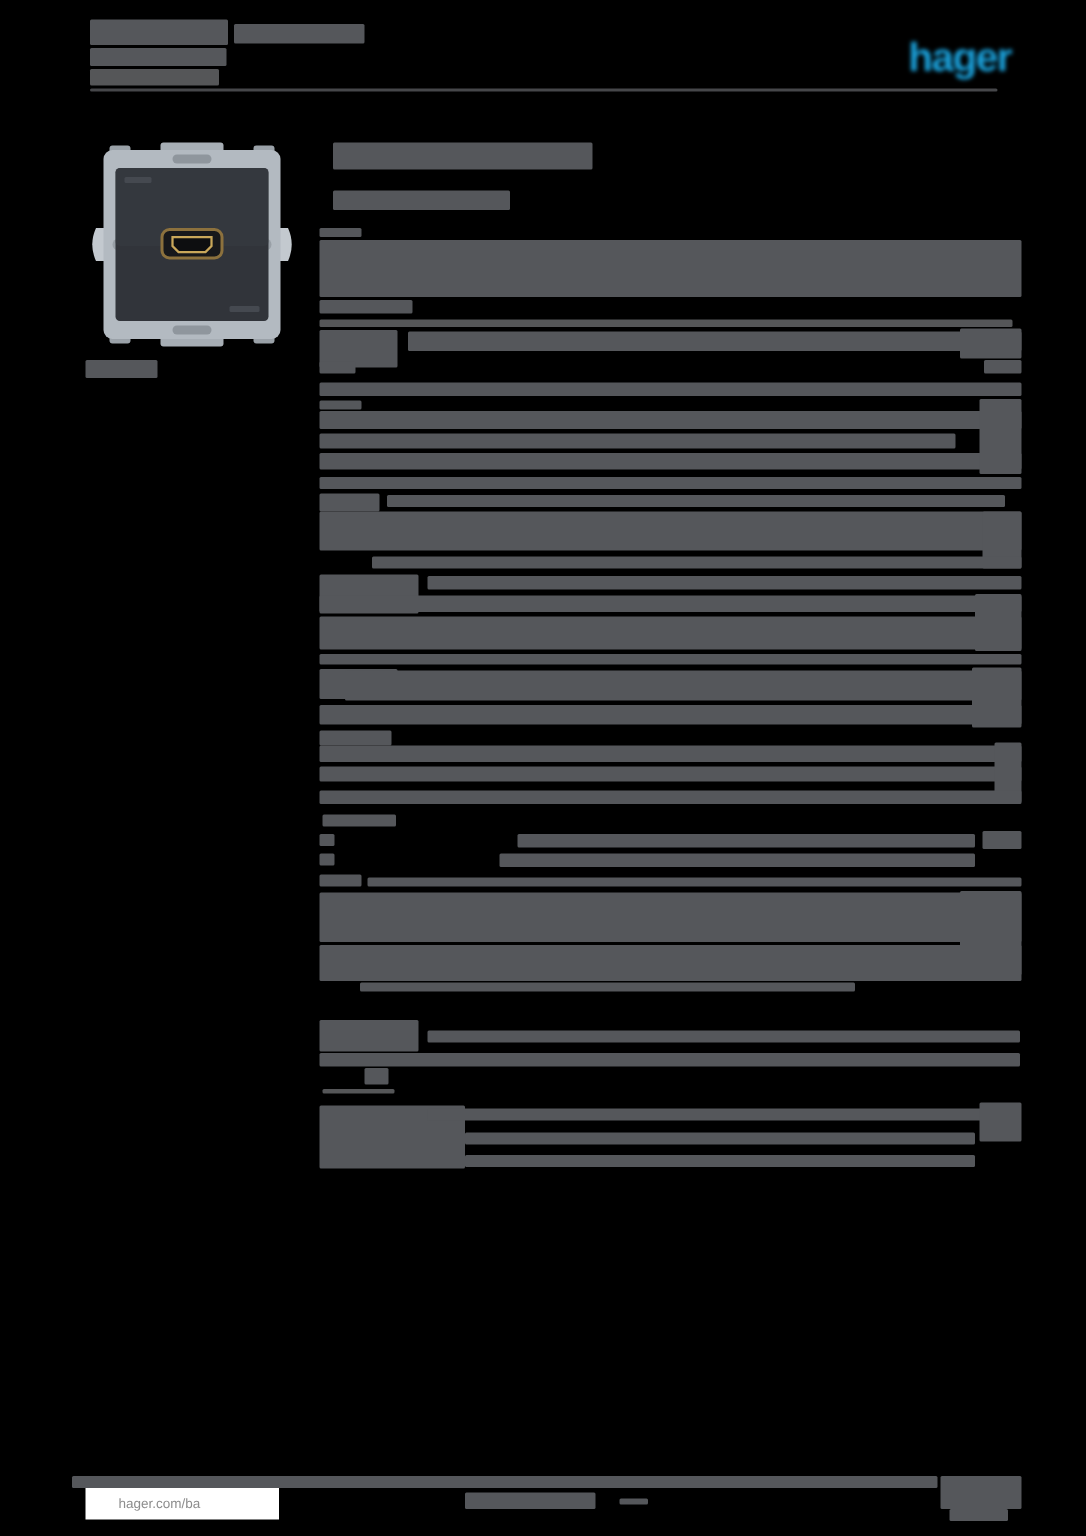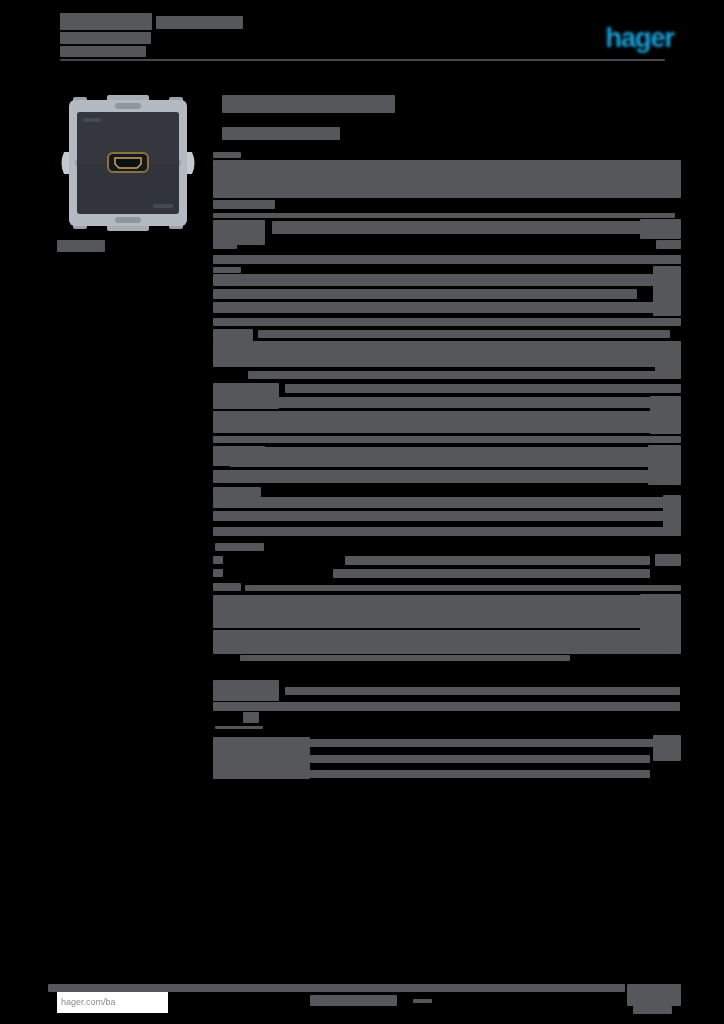--- a/index.html
+++ b/index.html
@@ -34,20 +34,21 @@
   
   .photo{
     position:absolute;
     left:57px;top:92px;width:142px;height:142px;
   }
   
   .footer-link-box{
     position:absolute;
     left:57px;top:992px;width:111px;height:21px;
     background:#fff;
+    padding-left:18px;
   }
   .footer-link-box span{
     display:block;
     padding-left:4px;
     font-size:9px;
     line-height:21px;
     color:#8d8d8d;
     filter:blur(.3px);
     font-family:"Liberation Sans", sans-serif;
   }

